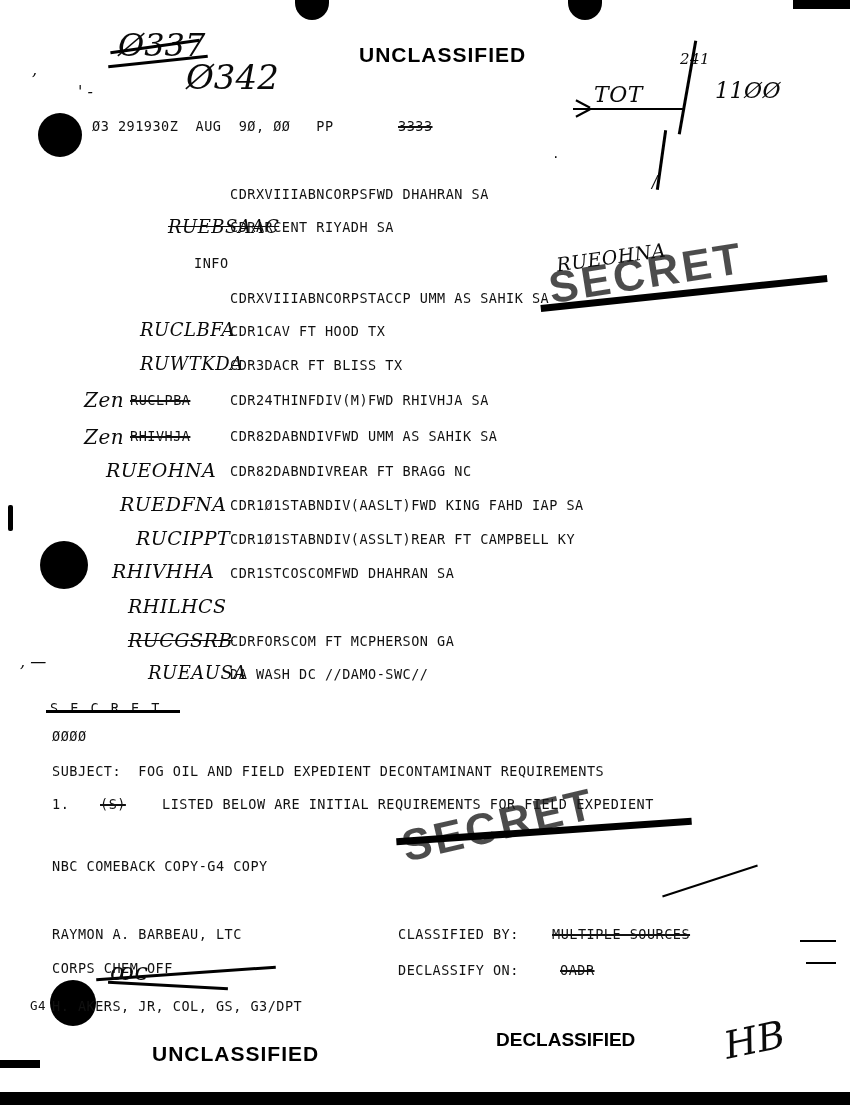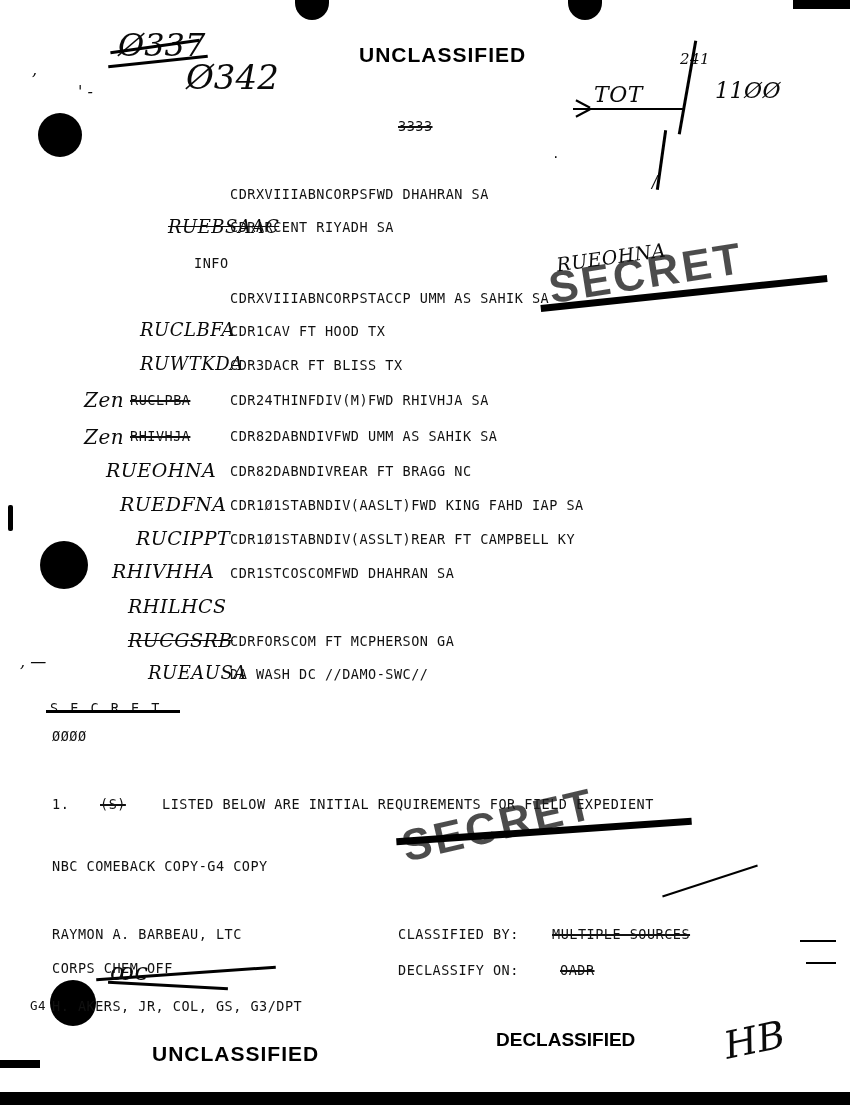--- a/index.html
+++ b/index.html
@@ -125,20 +125,21 @@
   <div class="abs hand" style="left:594px; top:82px; font-size:22px;">TOT</div>
   <div class="abs hand" style="left:680px; top:50px; font-size:15px;font-style:italic;">241</div>
   <div class="abs hand" style="left:715px; top:78px; font-size:22px;">11ØØ</div>
   <div class="strike-line" style="left:686px; top:40px; width:3px; height:95px; transform:rotate(10deg);"></div>
   <div class="strike-line" style="left:573px; top:108px; width:110px; height:2px;"></div>
   <div class="strike-line" style="left:575px; top:103px; width:16px; height:2px; transform:rotate(28deg);"></div>
   <div class="strike-line" style="left:575px; top:112px; width:16px; height:2px; transform:rotate(-28deg);"></div>
   <div class="strike-line" style="left:660px; top:130px; width:3px; height:60px; transform:rotate(8deg);"></div>
   <div class="abs hand-sm" style="left:652px; top:172px;">/</div>
 
+  <div class="abs mono" style="left:92px; top:118px;">Ø3 291930Z  AUG  9Ø, ØØ   PP</div>
   <div class="abs mono" style="left:398px; top:118px; text-decoration:line-through; text-decoration-thickness:2px;">3333</div>
   <div class="abs mono-sm" style="left:552px; top:146px;">.</div>
 
   <div class="abs mono" style="left:230px; top:186px;">CDRXVIIIABNCORPSFWD DHAHRAN SA</div>
 
   <div class="abs hand" style="left:168px; top:216px; font-size:18px; text-decoration:line-through;">RUEBSAAC</div>
   <div class="abs mono" style="left:230px; top:219px;">CDRARCENT RIYADH SA</div>
 
   <div class="abs mono" style="left:194px; top:255px;">INFO</div>
 
@@ -177,20 +178,21 @@
 
   <div class="abs hand" style="left:148px; top:662px; font-size:18px;">RUEAUSA</div>
   <div class="abs mono" style="left:230px; top:666px;">DA WASH DC //DAMO-SWC//</div>
 
   <div class="abs hand-sm" style="left:20px; top:652px;">, —</div>
 
   <div class="abs mono" style="left:50px; top:700px; letter-spacing:2px;">S E C R E T</div>
   <div class="strike-line" style="left:46px; top:710px; width:134px; height:3px;"></div>
 
   <div class="abs mono" style="left:52px; top:728px;">ØØØØ</div>
+  <div class="abs mono" style="left:52px; top:763px;">SUBJECT:  FOG OIL AND FIELD EXPEDIENT DECONTAMINANT REQUIREMENTS</div>
 
   <div class="abs mono" style="left:52px; top:796px;">1.</div>
   <div class="abs mono" style="left:100px; top:796px; text-decoration:line-through; text-decoration-thickness:2px;">(S)</div>
   <div class="abs mono" style="left:162px; top:796px;">LISTED BELOW ARE INITIAL REQUIREMENTS FOR FIELD EXPEDIENT</div>
 
   <div class="abs mono" style="left:52px; top:858px;">NBC COMEBACK COPY-G4 COPY</div>
 
   <div class="abs mono" style="left:52px; top:926px;">RAYMON A. BARBEAU, LTC</div>
   <div class="abs mono" style="left:52px; top:960px;">CORPS CHEM OFF</div>
   <div class="abs mono" style="left:52px; top:998px;">H. AKERS, JR, COL, GS, G3/DPT</div>

